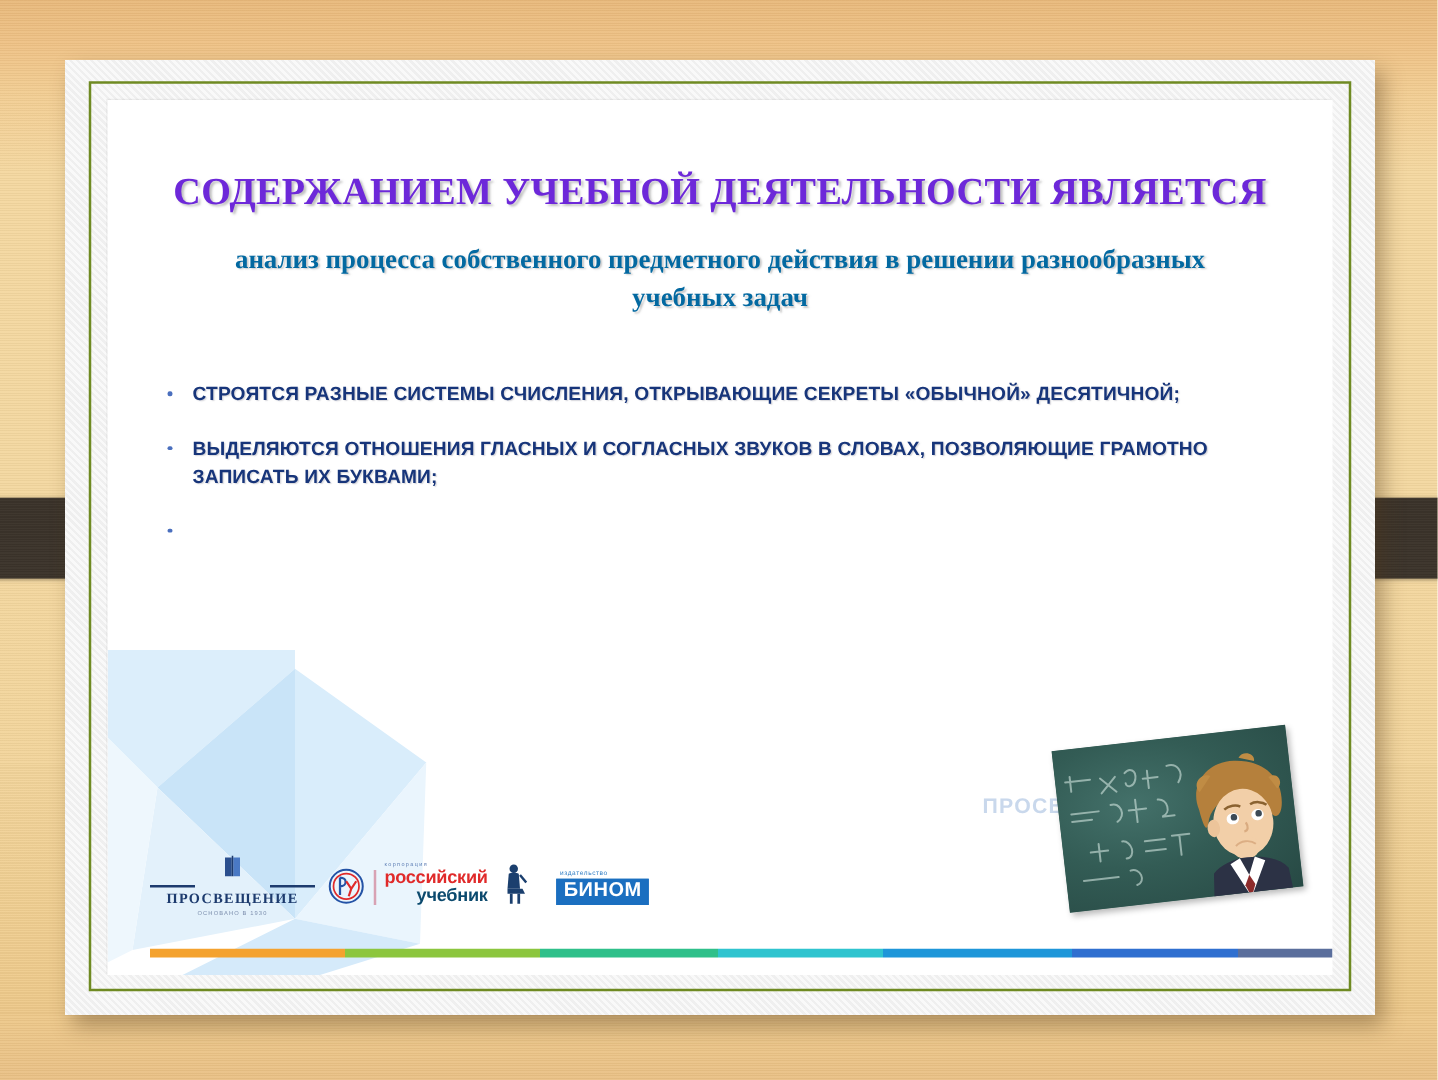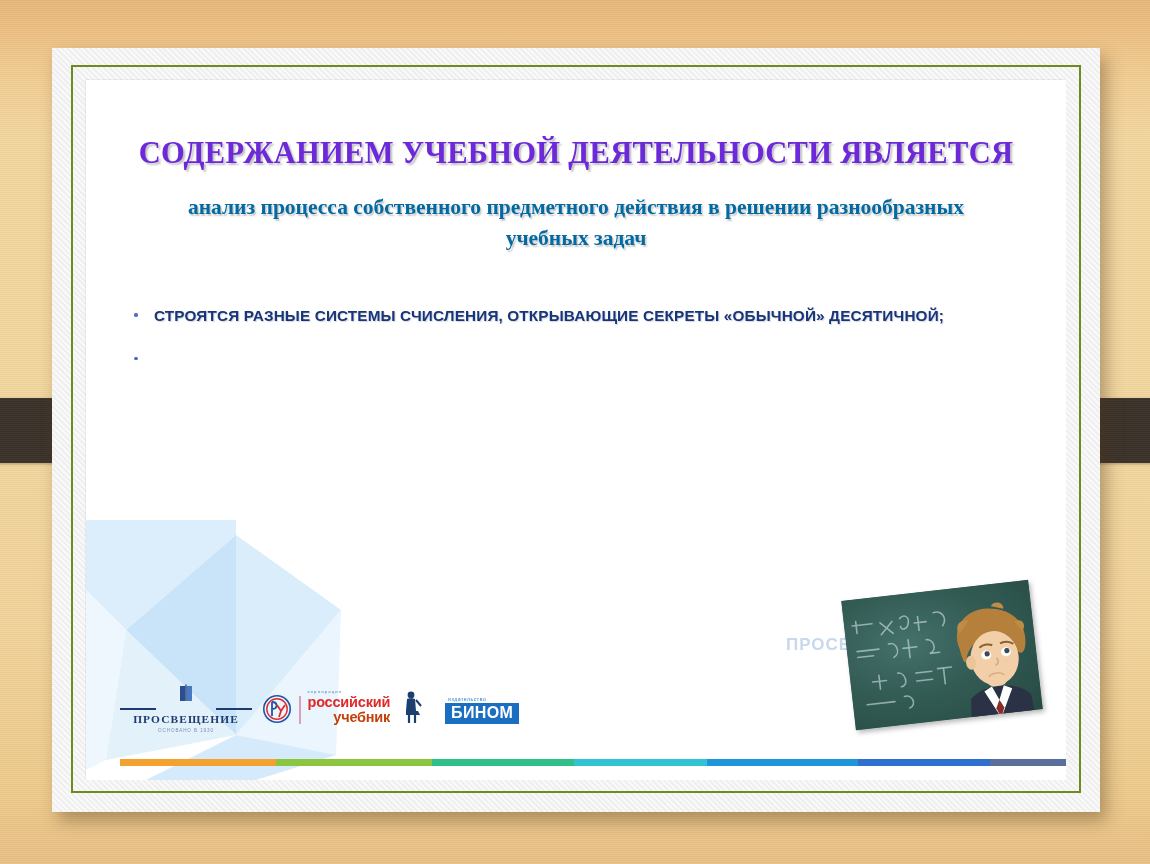--- a/index.html
+++ b/index.html
@@ -113,21 +113,21 @@
 
   .logo-ru{left:150px;width:126px;display:flex;align-items:flex-end;gap:7px;padding-top:6px;}
   .logo-ru .emblem{width:30px;height:30px;flex:none;}
   .logo-ru .vbar{width:1.5px;height:28px;background:#d8a2b4;flex:none;}
   .logo-ru .txt{line-height:1;}
   .logo-ru .kicker{
     font-family:"Liberation Sans", sans-serif;font-size:4.4px;color:#5f7fb5;
     letter-spacing:1.1px;margin-bottom:1px;
   }
   .logo-ru .l1{font-family:"Liberation Sans", sans-serif;font-weight:bold;font-size:14.5px;color:#e02a2a;letter-spacing:-.2px;}
-  .logo-ru .l2{font-family:"Liberation Sans", sans-serif;font-weight:bold;font-size:14.5px;color:#c2410c;letter-spacing:-.2px;text-align:right;}
+  .logo-ru .l2{font-family:"Liberation Sans", sans-serif;font-weight:bold;font-size:14.5px;color:#0c4a6e;letter-spacing:-.2px;text-align:right;}
 
   .logo-binom{left:288px;width:110px;display:flex;align-items:flex-end;gap:3px;padding-top:6px;}
   .logo-binom .figure{width:22px;height:34px;flex:none;}
   .logo-binom .stack{line-height:1;padding-left:20px;}
   .logo-binom .pub{
     font-family:"Liberation Sans", sans-serif;font-size:5.2px;color:#2f7dc4;
     letter-spacing:.5px;margin-bottom:1px;padding-left:3px;
   }
   .logo-binom .box{
     background:#1b6fc0;color:#fff;font-family:"Liberation Sans", sans-serif;
@@ -171,20 +171,24 @@
 
     <div class="watermark">ПРОСВЕЩЕНИЕ</div>
 
     <div class="title-main">СОДЕРЖАНИЕМ УЧЕБНОЙ ДЕЯТЕЛЬНОСТИ ЯВЛЯЕТСЯ</div>
     <div class="title-sub">анализ процесса собственного предметного действия в решении разнообразных учебных задач</div>
 
     <div class="bullet-list">
       <div class="bullet-item">
         <span class="dot"></span>
         <span>СТРОЯТСЯ РАЗНЫЕ СИСТЕМЫ СЧИСЛЕНИЯ, ОТКРЫВАЮЩИЕ СЕКРЕТЫ «ОБЫЧНОЙ» ДЕСЯТИЧНОЙ;</span>
+      </div>
+      <div class="bullet-item">
+        <span class="dot"></span>
+        <span>ВЫДЕЛЯЮТСЯ ОТНОШЕНИЯ ГЛАСНЫХ И СОГЛАСНЫХ ЗВУКОВ В СЛОВАХ, ПОЗВОЛЯЮЩИЕ ГРАМОТНО ЗАПИСАТЬ ИХ БУКВАМИ;</span>
       </div>
       <div class="bullet-item">
         <span class="dot"></span>
       </div>
     </div>
 
     <div class="photo-wrap">
       <div class="chalk"></div>
       <svg class="formulas" viewBox="0 0 140 120">
         <g stroke="#cfe3dd" stroke-width="1.6" fill="none" opacity=".85" stroke-linecap="round">

